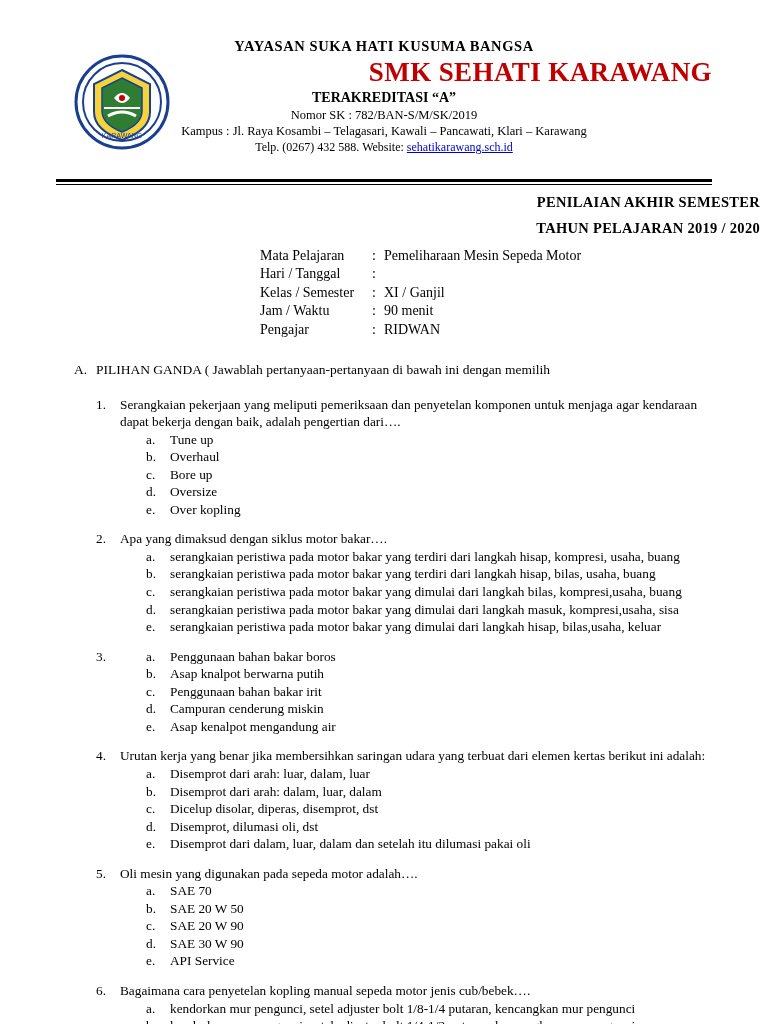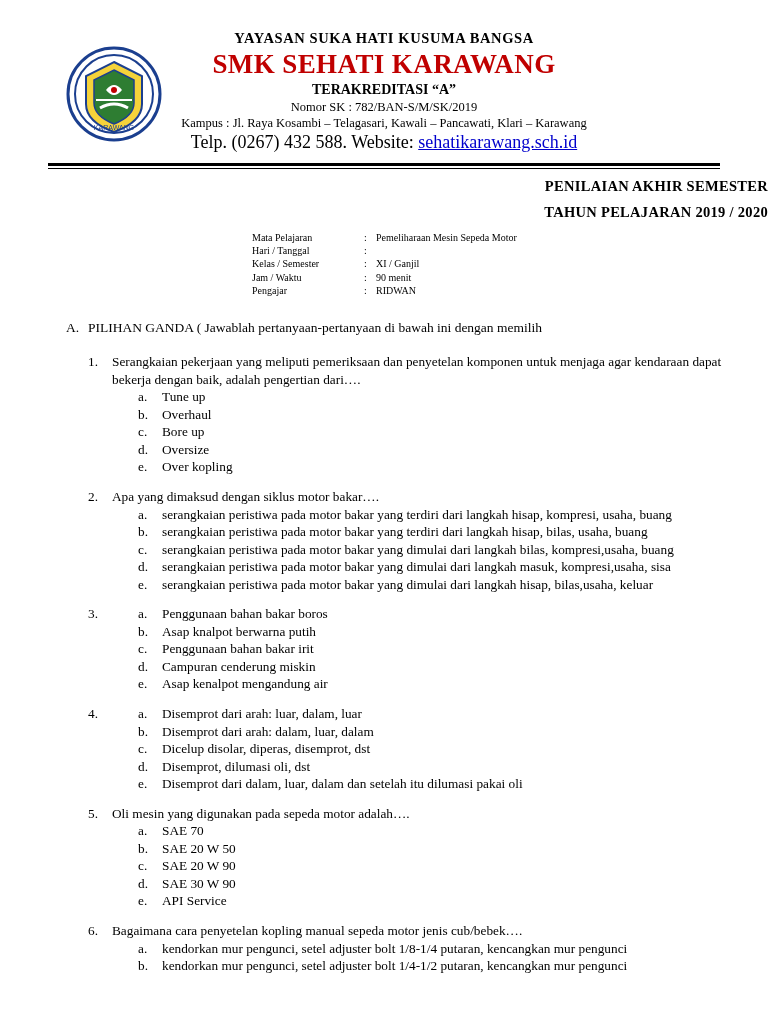--- a/index.html
+++ b/index.html
@@ -11,21 +11,21 @@
     width: 768px;
     height: 1024px;
     font-family: "Liberation Serif", serif;
     color: #000000;
     overflow: hidden;
   }
   .page {
     position: relative;
     width: 768px;
     height: 1024px;
-    padding: 0;
+    padding: 8px;
     box-sizing: border-box;
   }
 
   
   .letterhead {
     position: relative;
     padding: 30px 48px 4px 48px;
     text-align: center;
   }
   .logo {
@@ -43,37 +43,38 @@
     letter-spacing: 0.6px;
     margin: 0 0 2px 0;
     font-family: "Liberation Serif", serif;
   }
   .schoolname {
     font-size: 27px;
     font-weight: bold;
     color: #c00000;
     letter-spacing: 0.4px;
     margin: 1px 0 2px 0;
+    text-align: right;
   }
   .akreditasi {
     font-size: 14px;
     font-weight: bold;
     margin: 0 0 2px 0;
   }
   .nomorsk {
     font-size: 12.5px;
     margin: 0 0 1px 0;
   }
   .kampus {
     font-size: 12.5px;
     margin: 0 0 1px 0;
   }
   .telp {
-    font-size: 18px;
-    margin: 0 0 2px 0;
+    font-size: 12px;
+    margin: 0 0 16px 0;
   }
   .telp a, .weblink {
     color: #0000cc;
     text-decoration: underline;
   }
   .rule-thick {
     border: none;
     border-top: 3px solid #000;
     margin: 4px 48px 0 48px;
   }
@@ -96,21 +97,21 @@
   .exam-title .t2 {
     font-size: 14.5px;
     font-weight: bold;
     letter-spacing: 0.3px;
     margin-top: 9px;
   }
 
   
   .meta {
     margin: 10px 6px 0 252px;
-    font-size: 10px;
+    font-size: 14px;
     line-height: 1.32;
   }
   .meta-row {
     display: flex;
   }
   .meta-label {
     width: 112px;
   }
   .meta-colon {
     width: 12px;
@@ -270,20 +271,21 @@
         <div class="opt"><span class="opt-letter">a.</span><span>Penggunaan bahan bakar boros</span></div>
         <div class="opt"><span class="opt-letter">b.</span><span>Asap knalpot berwarna putih</span></div>
         <div class="opt"><span class="opt-letter">c.</span><span>Penggunaan bahan bakar irit</span></div>
         <div class="opt"><span class="opt-letter">d.</span><span>Campuran cenderung miskin</span></div>
         <div class="opt"><span class="opt-letter">e.</span><span>Asap kenalpot mengandung air</span></div>
       </div>
     </div>
 
     <div class="q">
       <span class="q-num">4.</span>
+      <span class="q-text">Urutan kerja yang benar jika membersihkan saringan udara yang terbuat dari elemen kertas berikut ini adalah:</span>
       <div class="opts">
         <div class="opt"><span class="opt-letter">a.</span><span>Disemprot dari arah: luar, dalam, luar</span></div>
         <div class="opt"><span class="opt-letter">b.</span><span>Disemprot dari arah: dalam, luar, dalam</span></div>
         <div class="opt"><span class="opt-letter">c.</span><span>Dicelup disolar, diperas, disemprot, dst</span></div>
         <div class="opt"><span class="opt-letter">d.</span><span>Disemprot, dilumasi oli, dst</span></div>
         <div class="opt"><span class="opt-letter">e.</span><span>Disemprot dari dalam, luar, dalam dan setelah itu dilumasi pakai oli</span></div>
       </div>
     </div>
 
     <div class="q">

